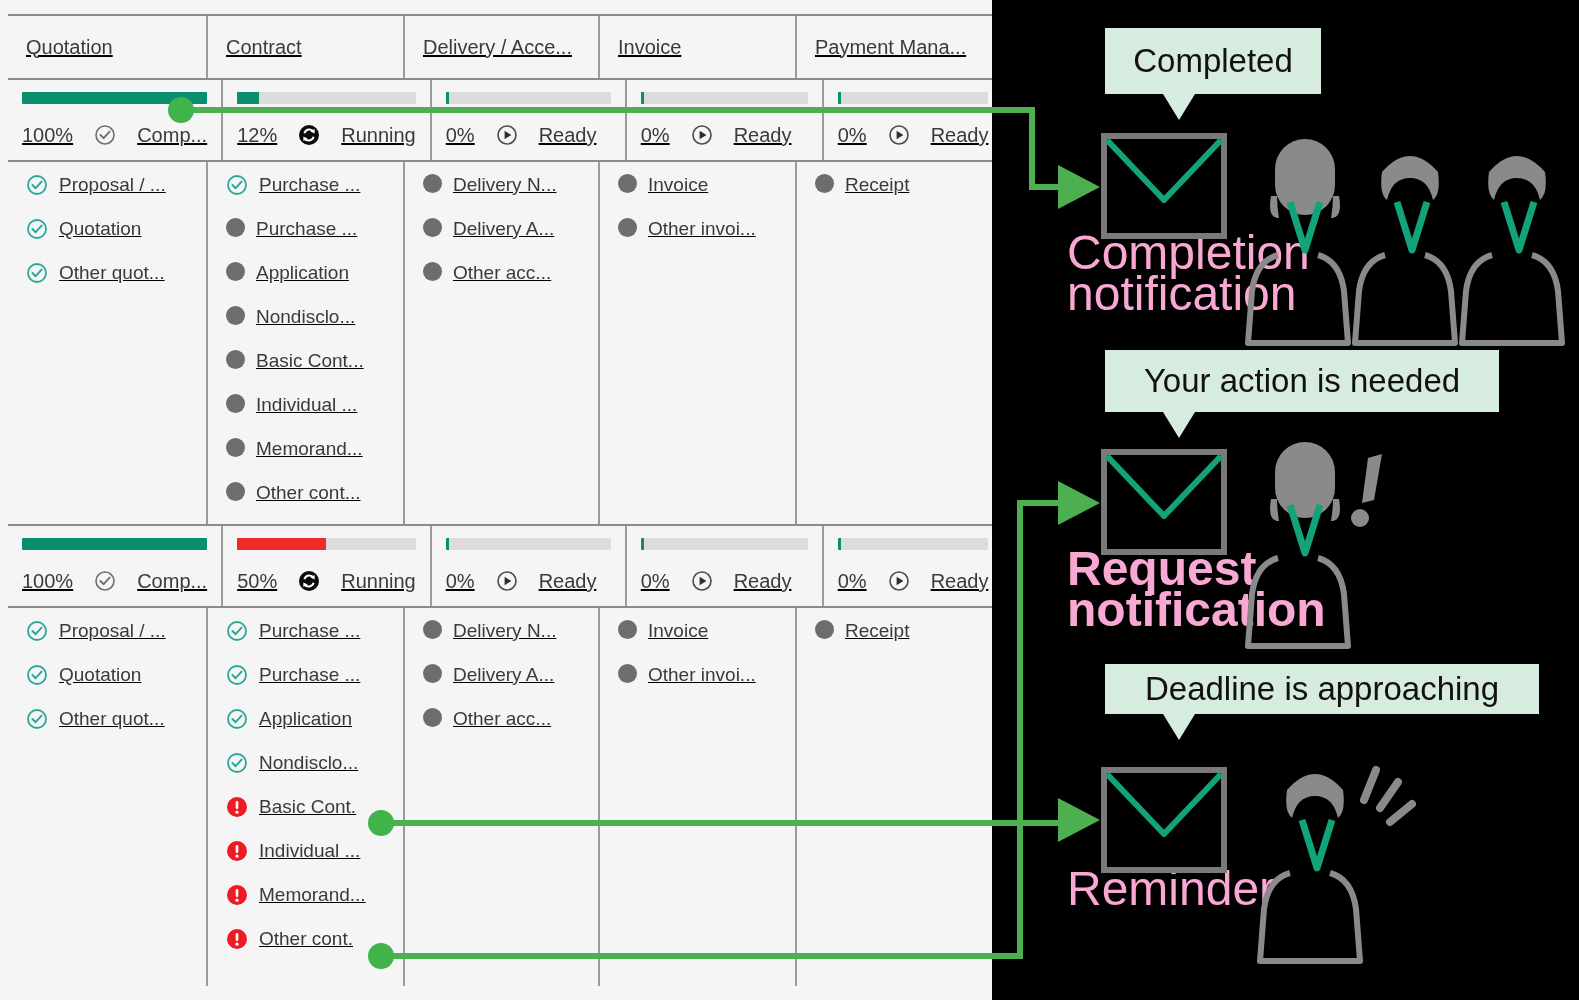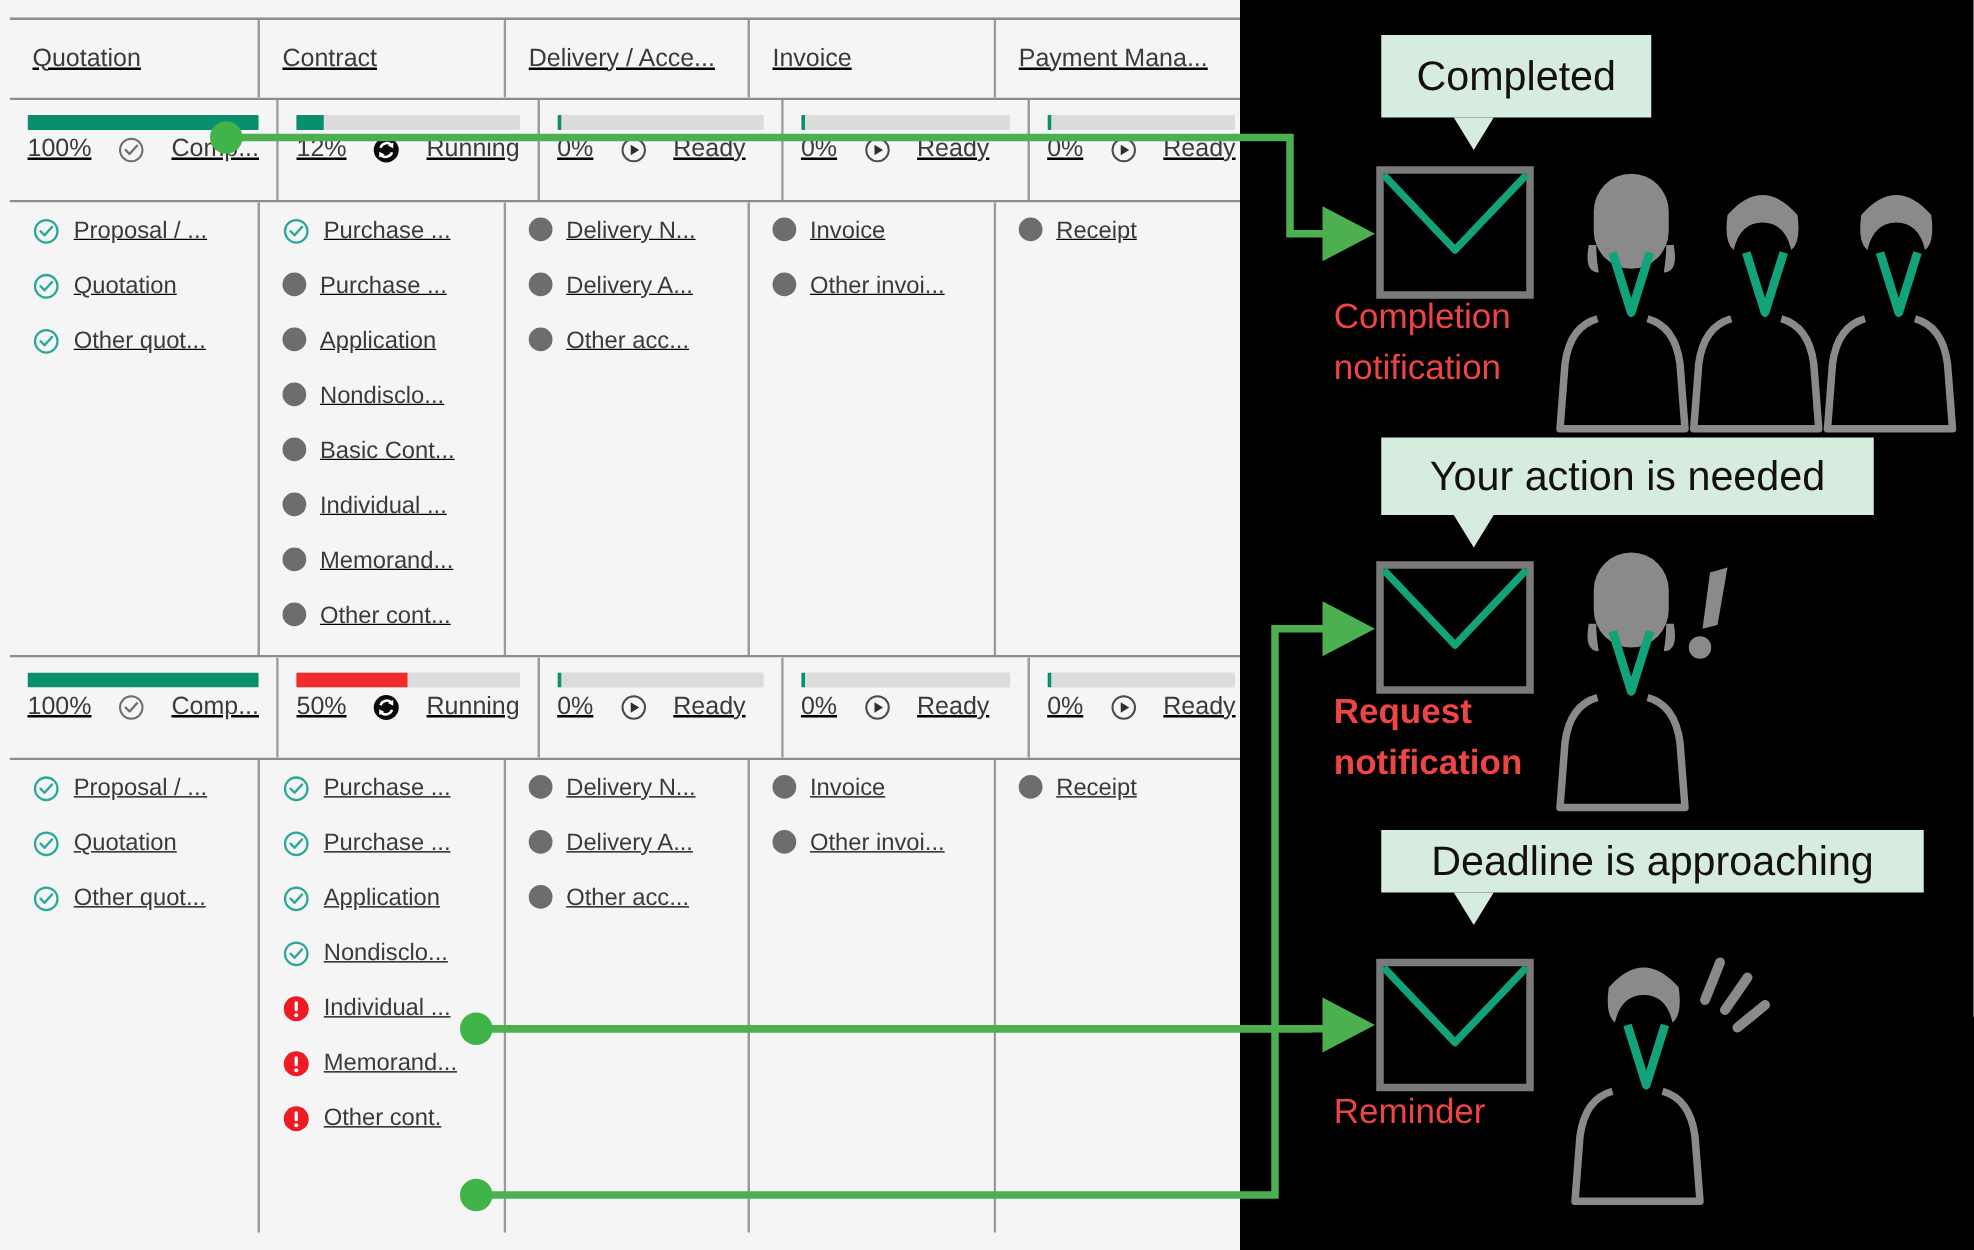--- a/index.html
+++ b/index.html
@@ -45,22 +45,22 @@
     padding:12px 14px 0 14px;
     background:#f5f5f5;
     position:relative;
   }
   .status-cell:last-child{border-right:none;}
   .bar-track{
     height:12px;width:100%;background:#dcdcdc;border-radius:1px;overflow:hidden;
   }
   .bar-fill{height:100%;background:#0a8f6e;}
   .status-line{
-    display:flex;align-items:center;gap:21px;
-    margin-top:4px;font-size:20px;color:#3a3a3a;white-space:nowrap;
+    display:flex;gap:21px;
+    margin-top:20px;font-size:20px;color:#3a3a3a;white-space:nowrap;
   }
   .pct{color:#3a3a3a;}
 
   .items-row{display:flex;flex:1 1 auto;border-bottom:2px solid #8c8c8c;min-height:0;}
   .items-cell{
     border-right:2px solid #9b9b9b;
     box-sizing:border-box;
     padding:12px 10px 10px 18px;
     background:#f5f5f5;
     overflow:hidden;
@@ -102,22 +102,22 @@
     white-space:nowrap;
     margin-left:21px;
   }
   .callout .tail{
     position:absolute;left:58px;bottom:-26px;width:0;height:0;
     border-left:16px solid transparent;border-right:16px solid transparent;
     border-top:26px solid #d6ecdf;
   }
   .nlabel{
     position:absolute;
-    color:#ef4444;
-    font-size:28px;line-height:41px;
+    color:#f9a8d4;
+    font-size:48px;line-height:41px;
     white-space:pre;
     font-weight:400;
   }
 
   
   .ovl{position:absolute;left:0;top:0;width:1579px;height:1000px;pointer-events:none;}
 </style>
 </head>
 <body>
 
@@ -422,20 +422,28 @@
                 <polyline points="6.5,11 9.6,14.2 15.6,7.6" fill="none" stroke="#2aa89a" stroke-width="2" stroke-linecap="round" stroke-linejoin="round"></polyline>
               </svg>
               <span>Application</span>
             </div>
             <div class="item">
               <svg class="ico" width="22" height="22" viewBox="0 0 22 22">
                 <circle cx="11" cy="11" r="9" fill="none" stroke="#2aa89a" stroke-width="1.8"></circle>
                 <polyline points="6.5,11 9.6,14.2 15.6,7.6" fill="none" stroke="#2aa89a" stroke-width="2" stroke-linecap="round" stroke-linejoin="round"></polyline>
               </svg>
               <span>Nondisclo...</span>
+            </div>
+            <div class="item">
+              <svg class="ico" width="22" height="22" viewBox="0 0 22 22">
+                <circle cx="11" cy="11" r="10" fill="#ef1b24"></circle>
+                <rect x="9.7" y="5" width="2.6" height="8" rx="1.2" fill="#ffffff"></rect>
+                <circle cx="11" cy="16.2" r="1.6" fill="#ffffff"></circle>
+              </svg>
+              <span>Basic Cont.</span>
             </div>
             <div class="item">
               <svg class="ico" width="22" height="22" viewBox="0 0 22 22">
                 <circle cx="11" cy="11" r="10" fill="#ef1b24"></circle>
                 <rect x="9.7" y="5" width="2.6" height="8" rx="1.2" fill="#ffffff"></rect>
                 <circle cx="11" cy="16.2" r="1.6" fill="#ffffff"></circle>
               </svg>
               <span>Individual ...</span>
             </div>
             <div class="item">

